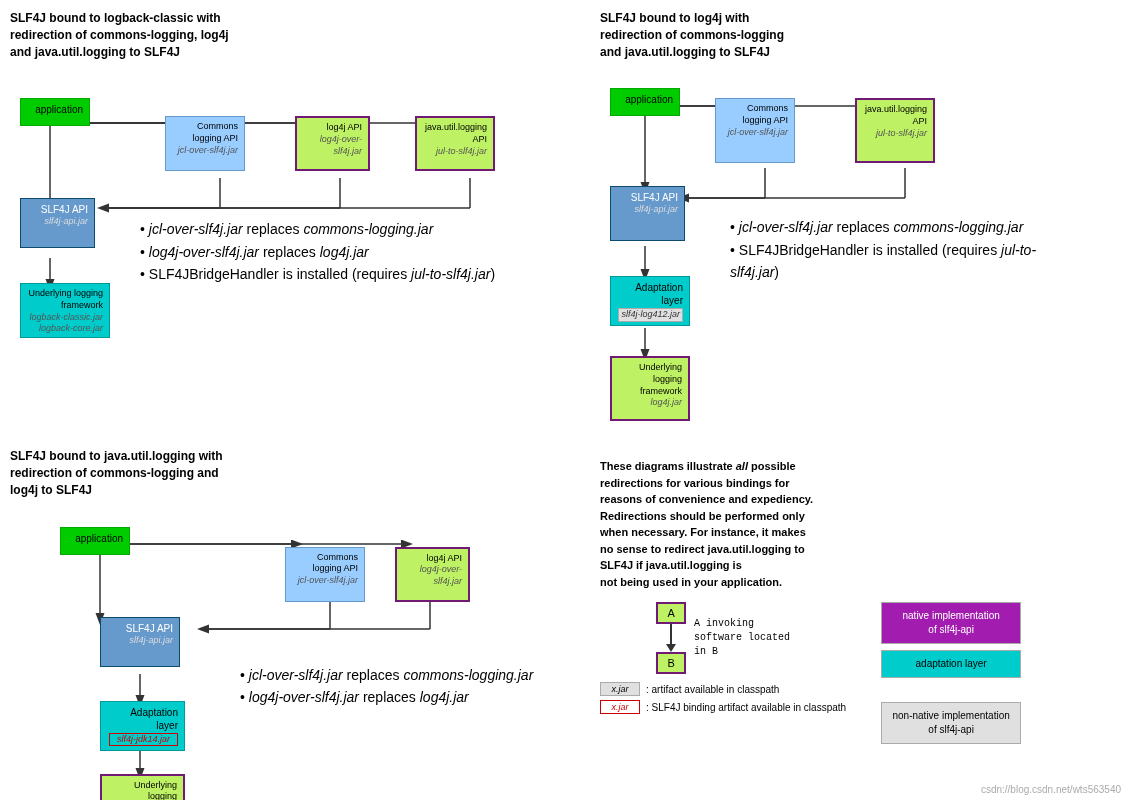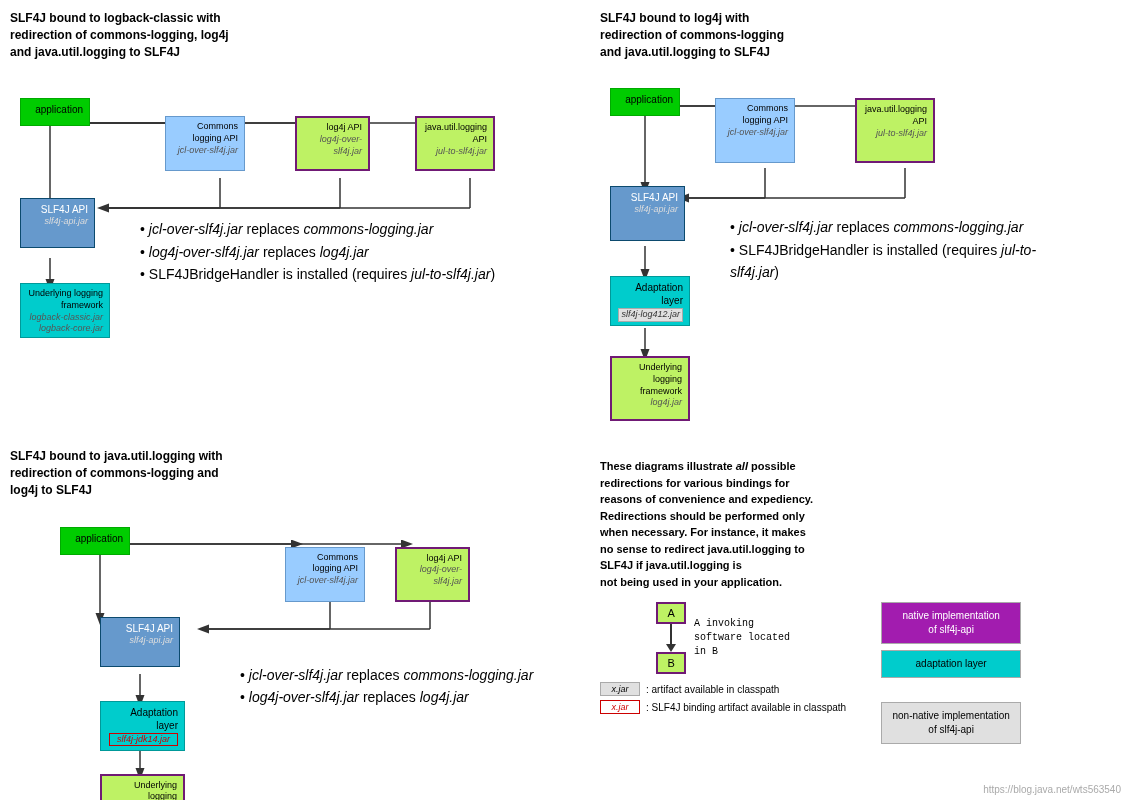--- a/index.html
+++ b/index.html
@@ -446,13 +446,13 @@
           <span>non-native implementation<br>of slf4j-api</span>
         </div>
       </div>
 
     </div>
 
   </div>
 
 </div>
 
-<div class="watermark">https://blog.java.net/wts563540</div>
+<div class="watermark">csdn://blog.csdn.net/wts563540</div>
 
 </body></html>

